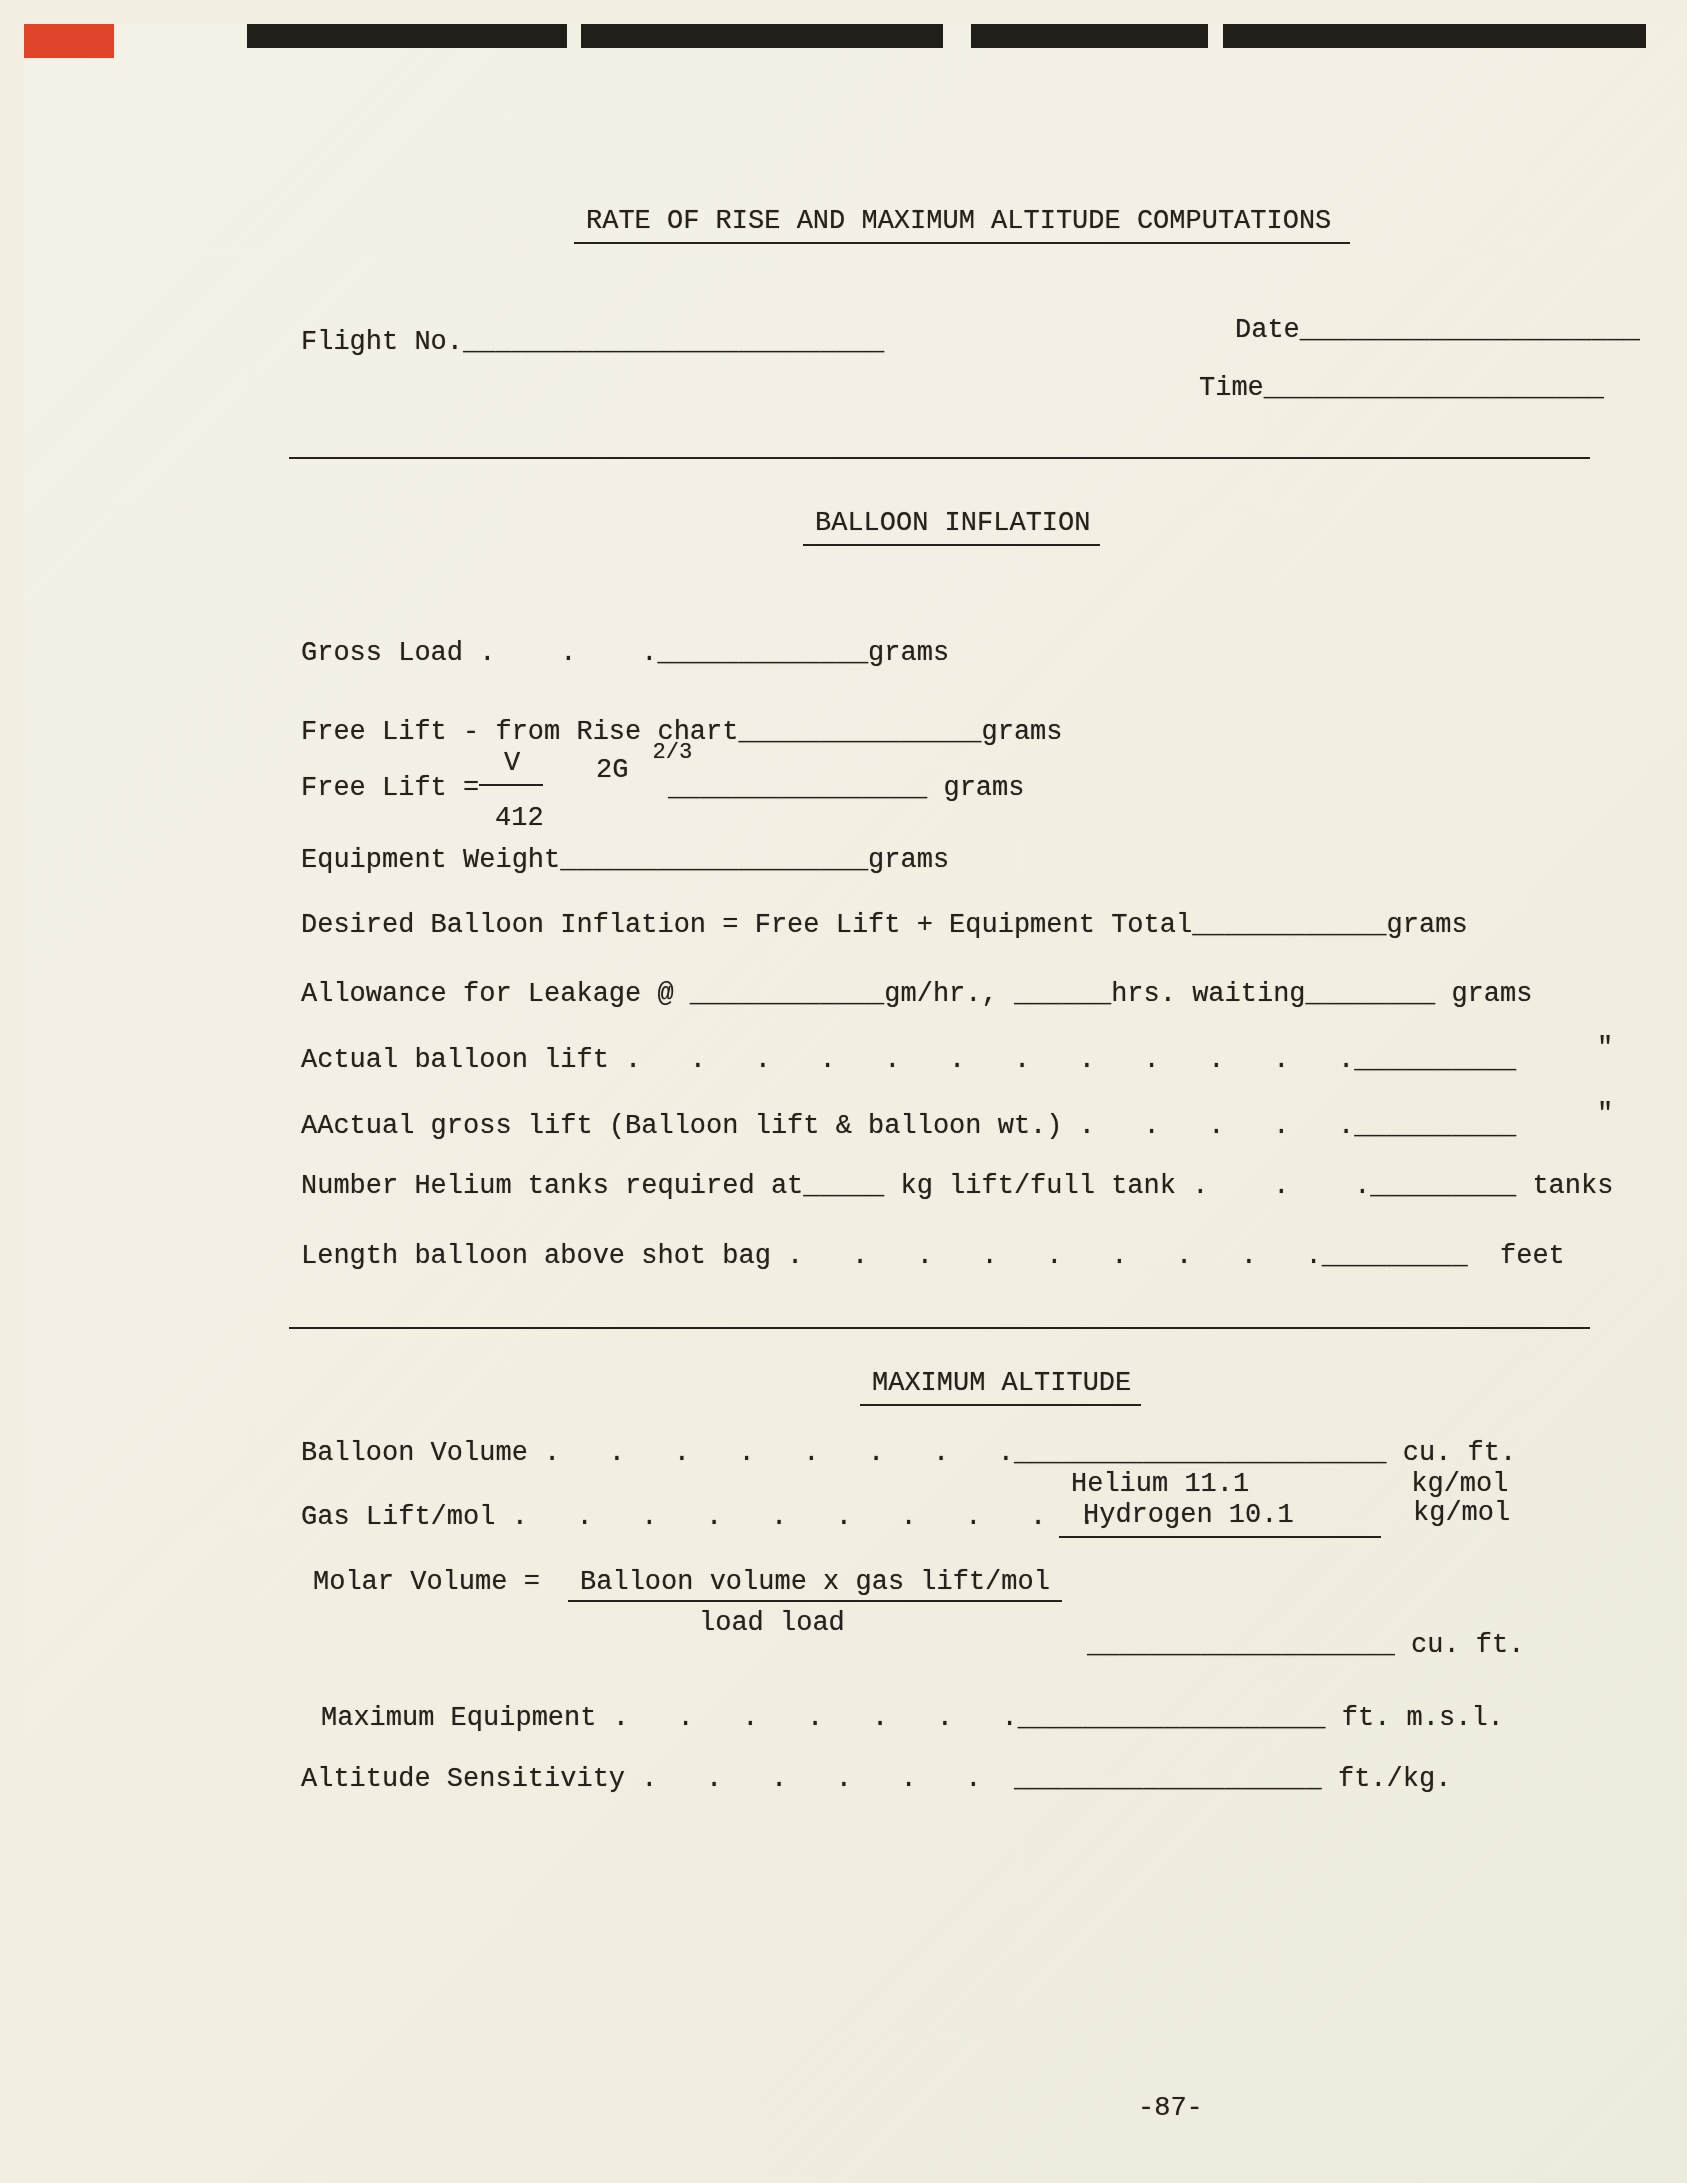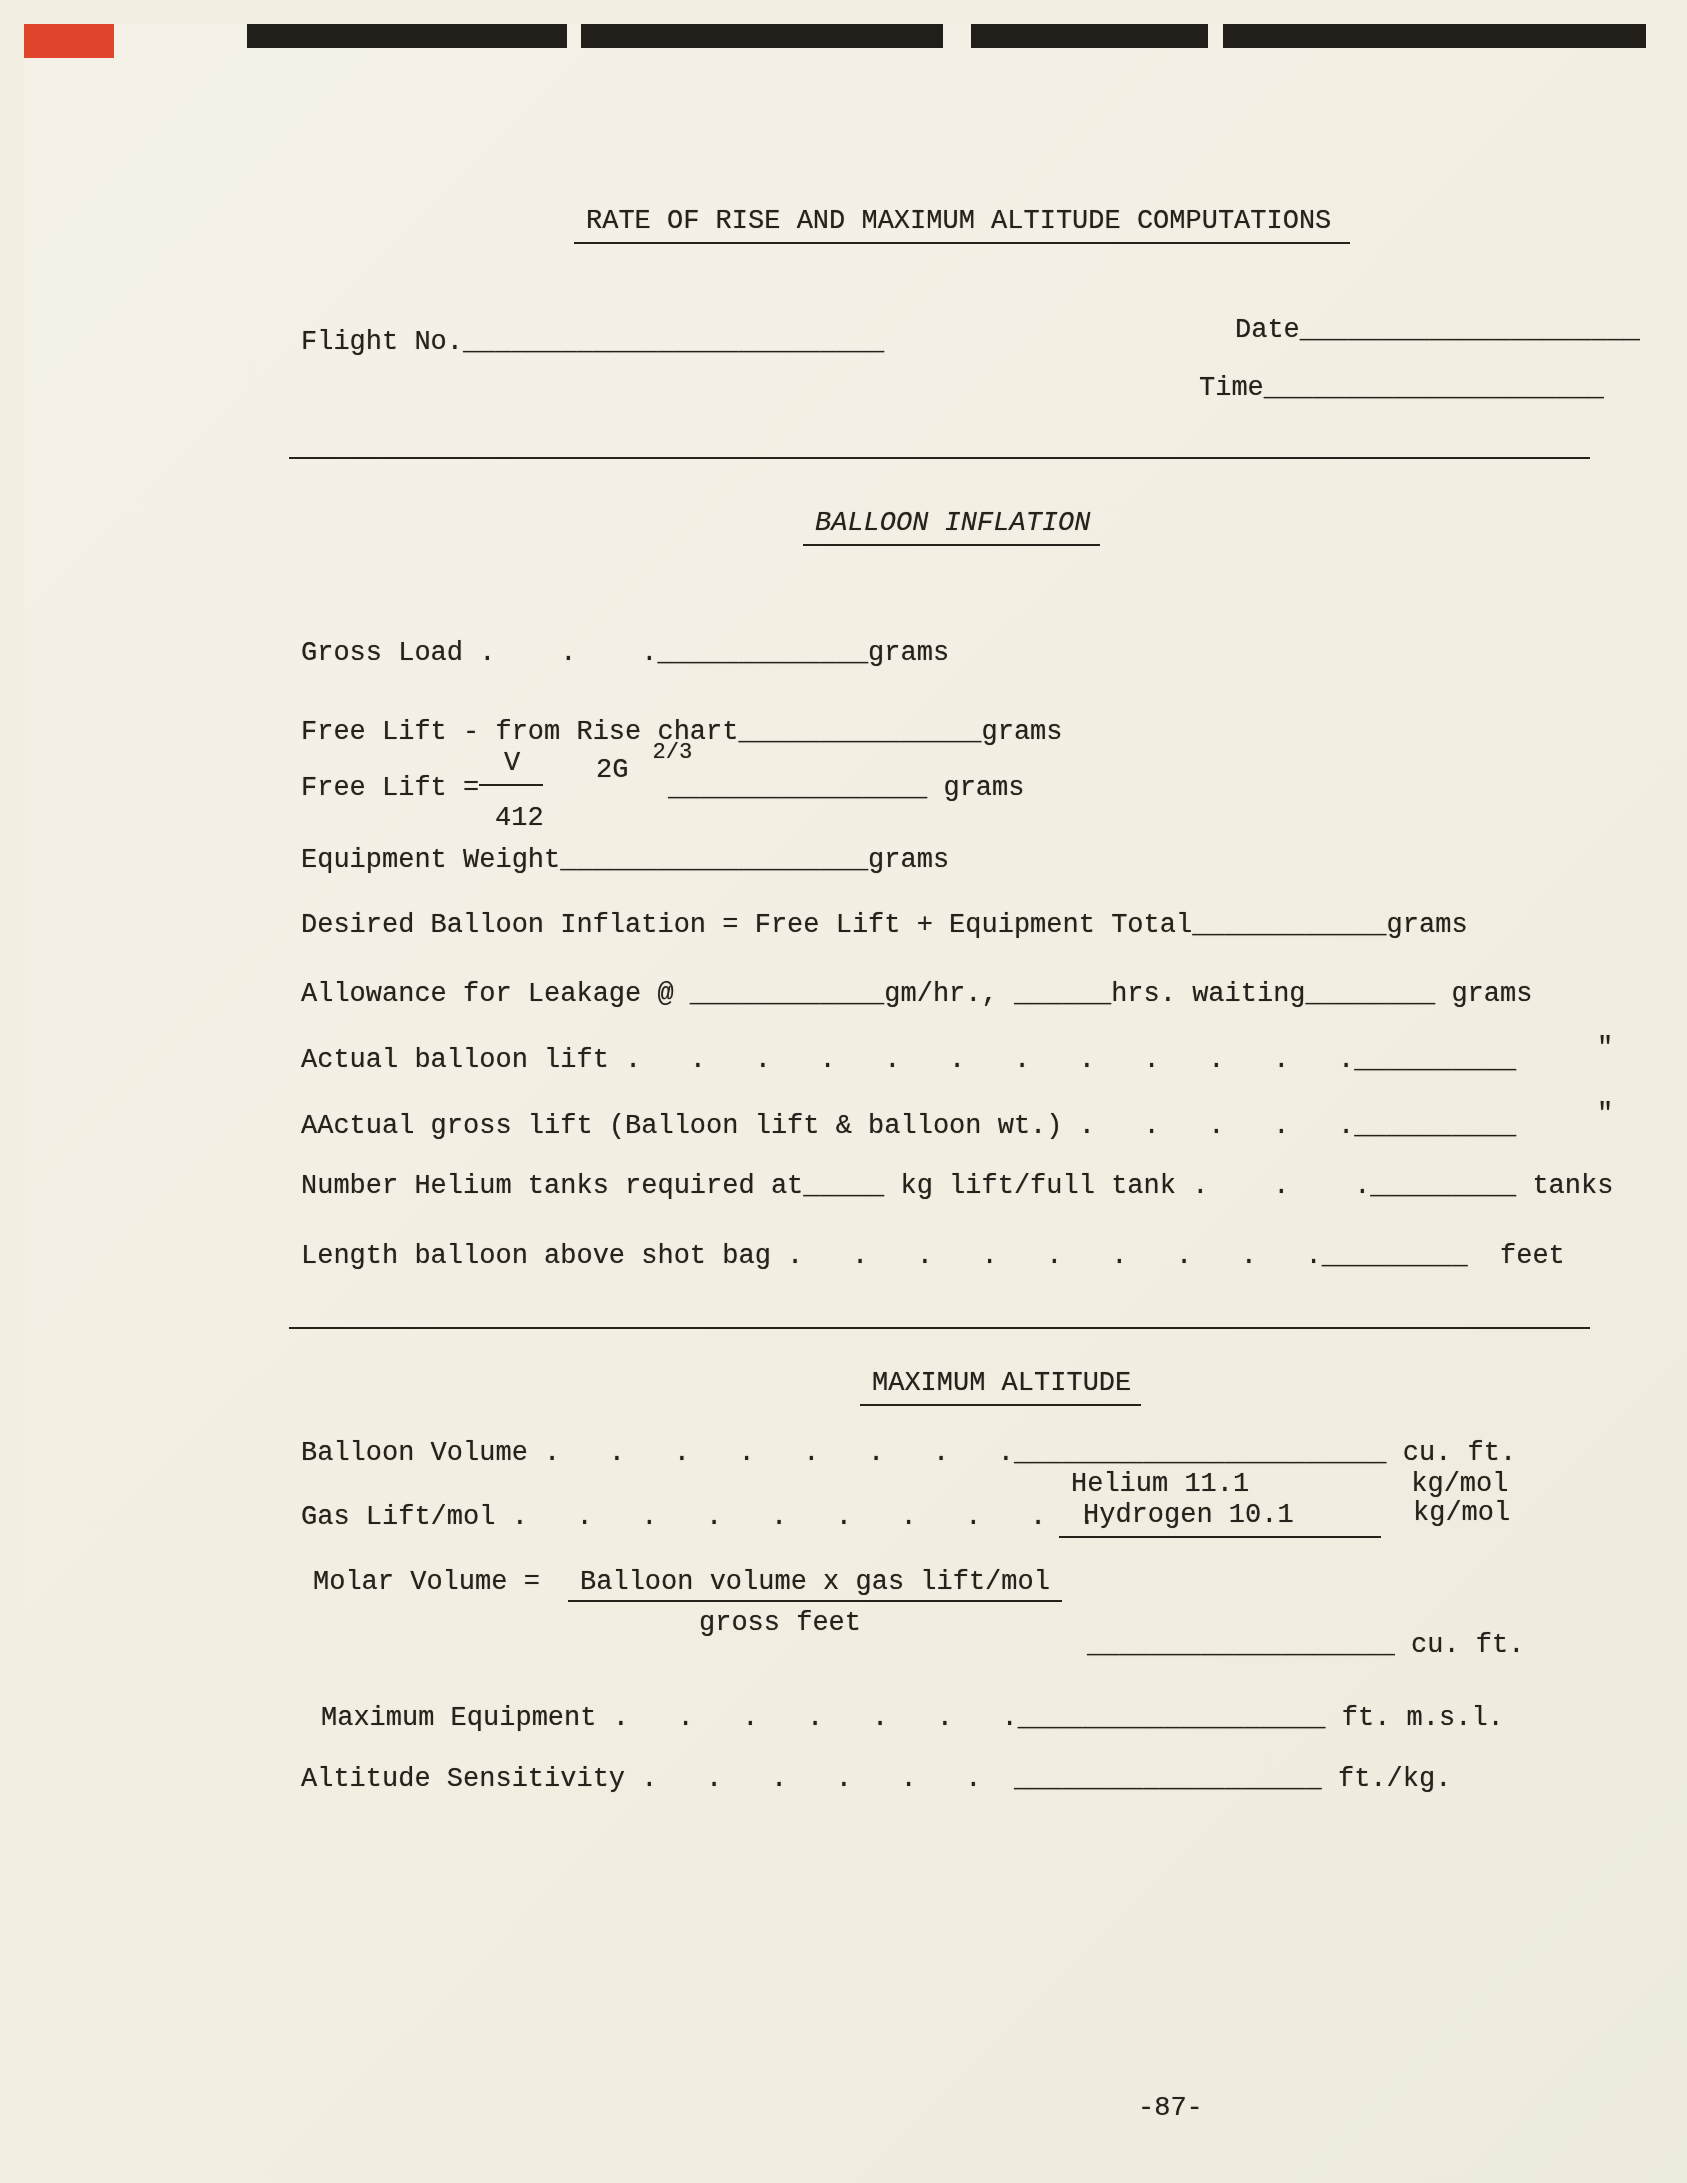--- a/index.html
+++ b/index.html
@@ -76,21 +76,21 @@
   <div class="artifact dark" style="left:160px; top:2172px; width:1527px; height:11.2px;"></div>
 
   <div class="t ul-text" style="left:550px; top:169px; padding-right:18.5px;">RATE OF RISE AND MAXIMUM ALTITUDE COMPUTATIONS</div>
 
   <div class="t" style="left:265px; top:290px;">Flight No.__________________________</div>
   <div class="t" style="left:1158px; top:278px;margin-left:41px;">Date_____________________</div>
   <div class="t" style="left:1163px; top:336px;">Time_____________________</div>
 
   <div class="hr" style="left:265px; top:433px; width:1301px;"></div>
 
-  <div class="t ul-text" style="left:779px; top:471px; padding-right:9.3px;font-style:italic;">BALLOON INFLATION</div>
+  <div class="t ul-text" style="left:779px; top:471px; padding-right:9.3px;">BALLOON INFLATION</div>
 
   <div class="t" style="left:265px; top:601px;">Gross Load .    .    ._____________grams</div>
   <div class="t" style="left:265px; top:680px;">Free Lift - from Rise chart_______________grams</div>
 
   <div class="t" style="left:265px; top:736px;">Free Lift =</div>
   <div class="t" style="left:468px; top:711px;">V</div>
   <div class="frac-bar" style="left:455px; top:760px; width:64px;"></div>
   <div class="t" style="left:459px; top:766px;">412</div>
   <div class="t" style="left:548px; top:709px;font-family:Liberation Mono, monospace;"><span>2G</span><sup class="expo">2/3</sup></div>
   <div class="t" style="left:632px; top:736px;">________________ grams</div>
@@ -110,21 +110,21 @@
 
   <div class="t ul-text" style="left:836px; top:1331px; padding-right:9.3px;">MAXIMUM ALTITUDE</div>
 
   <div class="t" style="left:265px; top:1401px;">Balloon Volume .   .   .   .   .   .   .   ._______________________ cu. ft.</div>
   <div class="t" style="left:1035px; top:1432px;">Helium 11.1          kg/mol</div>
   <div class="t" style="left:265px; top:1465px;">Gas Lift/mol .   .   .   .   .   .   .   .   .  .</div>
   <div class="t ul-wide" style="left:1035px; top:1463px; width:322px;"><span>Hydrogen 10.1</span></div>
   <div class="t" style="left:1377px; top:1461px;">kg/mol</div>
 
   <div class="t" style="left:265px; top:1530px;"><span>Molar Volume = </span><span class="ul-span">Balloon volume x gas lift/mol</span></div>
-  <div class="t" style="left:663px; top:1571px;">gross feet</div>
+  <div class="t" style="left:663px; top:1571px;">load load</div>
 
   <div class="t" style="left:1051px; top:1593px;">___________________ cu. ft.</div>
   <div class="t" style="left:285px; top:1666px;">Maximum Equipment .   .   .   .   .   .   .___________________ ft. m.s.l.</div>
   <div class="t" style="left:265px; top:1727px;">Altitude Sensitivity .   .   .   .   .   .  ___________________ ft./kg.</div>
 
   <div class="t" style="left:1102px; top:2056px;">-87-</div>
 
 </div>
 
 

